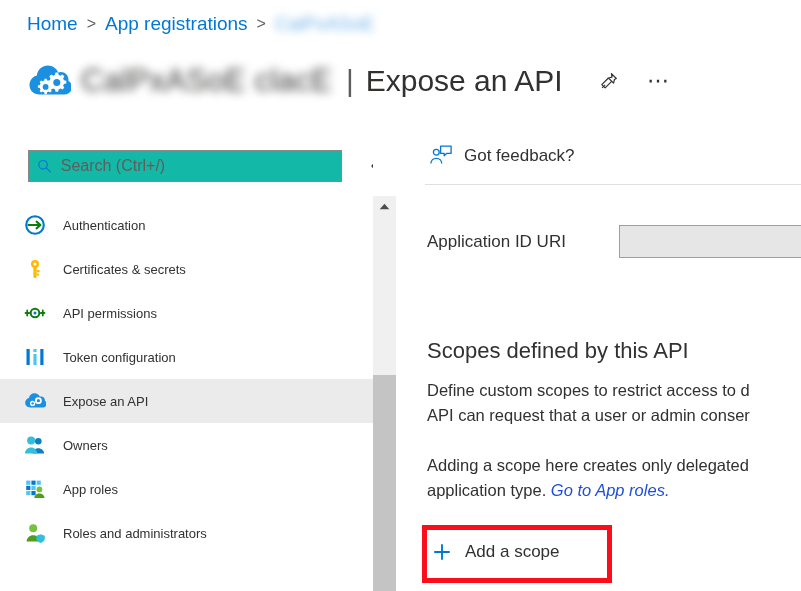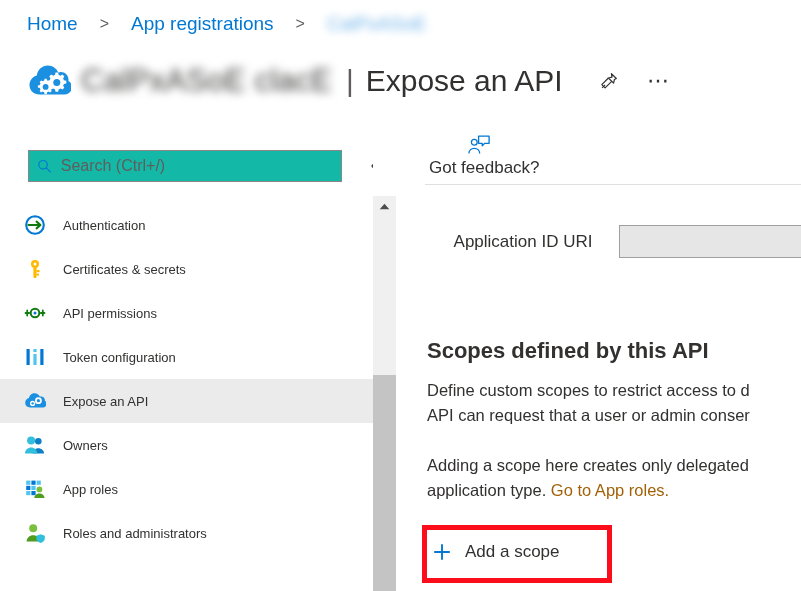--- a/index.html
+++ b/index.html
@@ -19,21 +19,20 @@
   
   .breadcrumb {
     position: absolute;
     left: 27px;
     top: 13px;
     display: flex;
     align-items: flex-start;
     font-size: 19px;
     line-height: 22px;
     white-space: nowrap;
-    gap: 13px;
   }
   .bc-link {
     color: #0078d4;
     cursor: pointer;
   }
   .bc-sep {
     color: #605e5c;
     margin: 0 9px;
     font-size: 16px;
   }
@@ -241,21 +240,20 @@
     display: flex;
     align-items: center;
     padding-left: 32px;
   }
   .cmd-btn {
     display: flex;
     align-items: center;
     cursor: pointer;
     font-size: 17px;
     color: #323130;
-    flex-direction: column;
   }
   .cmd-ico {
     width: 24px;
     height: 24px;
     margin-right: 11px;
     display: block;
     flex: 0 0 auto;
   }
   .cmd-divider {
     position: absolute;
@@ -271,59 +269,59 @@
     left: 30px;
     top: 97px;
     display: flex;
     align-items: center;
   }
   .field-label {
     font-size: 17px;
     color: #323130;
     width: 192px;
     flex: 0 0 auto;
-    text-align: center;
   }
   .field-input {
     width: 320px;
     height: 33px;
     box-sizing: border-box;
     border: 1px solid #a19f9d;
     background: #e6e6e6;
     font-family: "Liberation Sans", sans-serif;
     font-size: 16px;
     color: #605e5c;
     padding: 0 8px;
     outline: none;
   }
 
   .section-title {
     position: absolute;
     left: 30px;
     top: 209px;
     font-size: 22px;
-    font-weight: 700;
+    font-weight: 400;
     color: #323130;
     white-space: nowrap;
     line-height: 28px;
   }
   .para {
     position: absolute;
     left: 30px;
     font-size: 16.5px;
     line-height: 25px;
     color: #323130;
     width: 560px;
     white-space: nowrap;
   }
   .para.p1 { top: 250px; }
   .para.p2 { top: 325px; }
   .inline-link {
-    color: #a16207;
-    cursor: pointer;
+    color: #1d4ed8;
+    cursor: pointer;
+    font-style: italic;
   }
 
   .add-scope-btn {
     position: absolute;
     left: 30px;
     top: 408px;
     display: flex;
     align-items: center;
     cursor: pointer;
     font-size: 17px;

